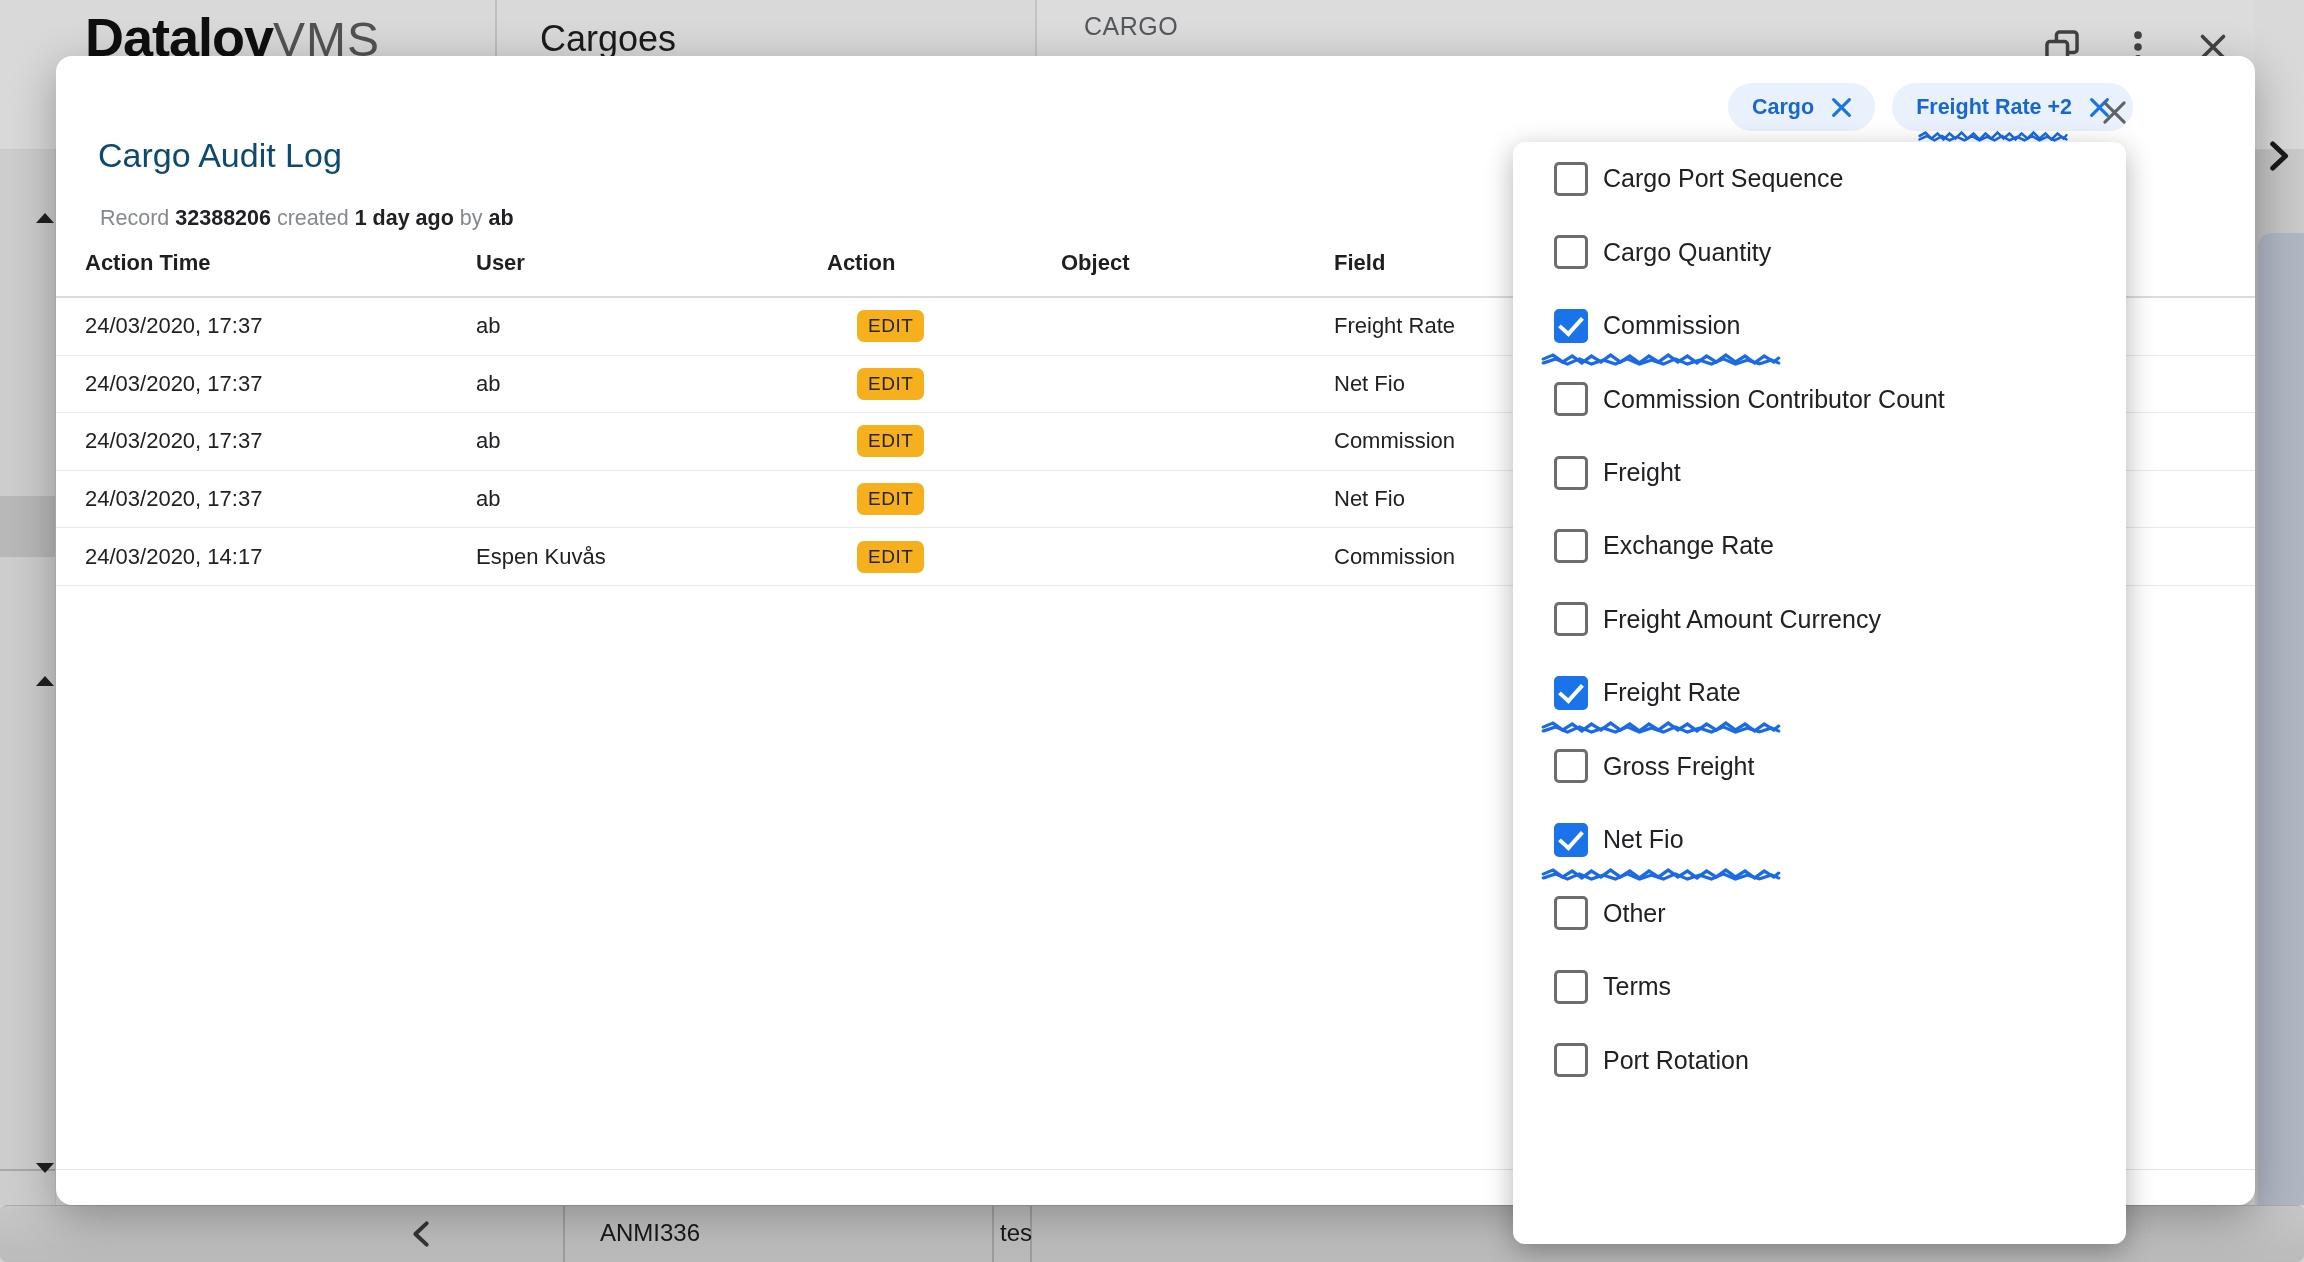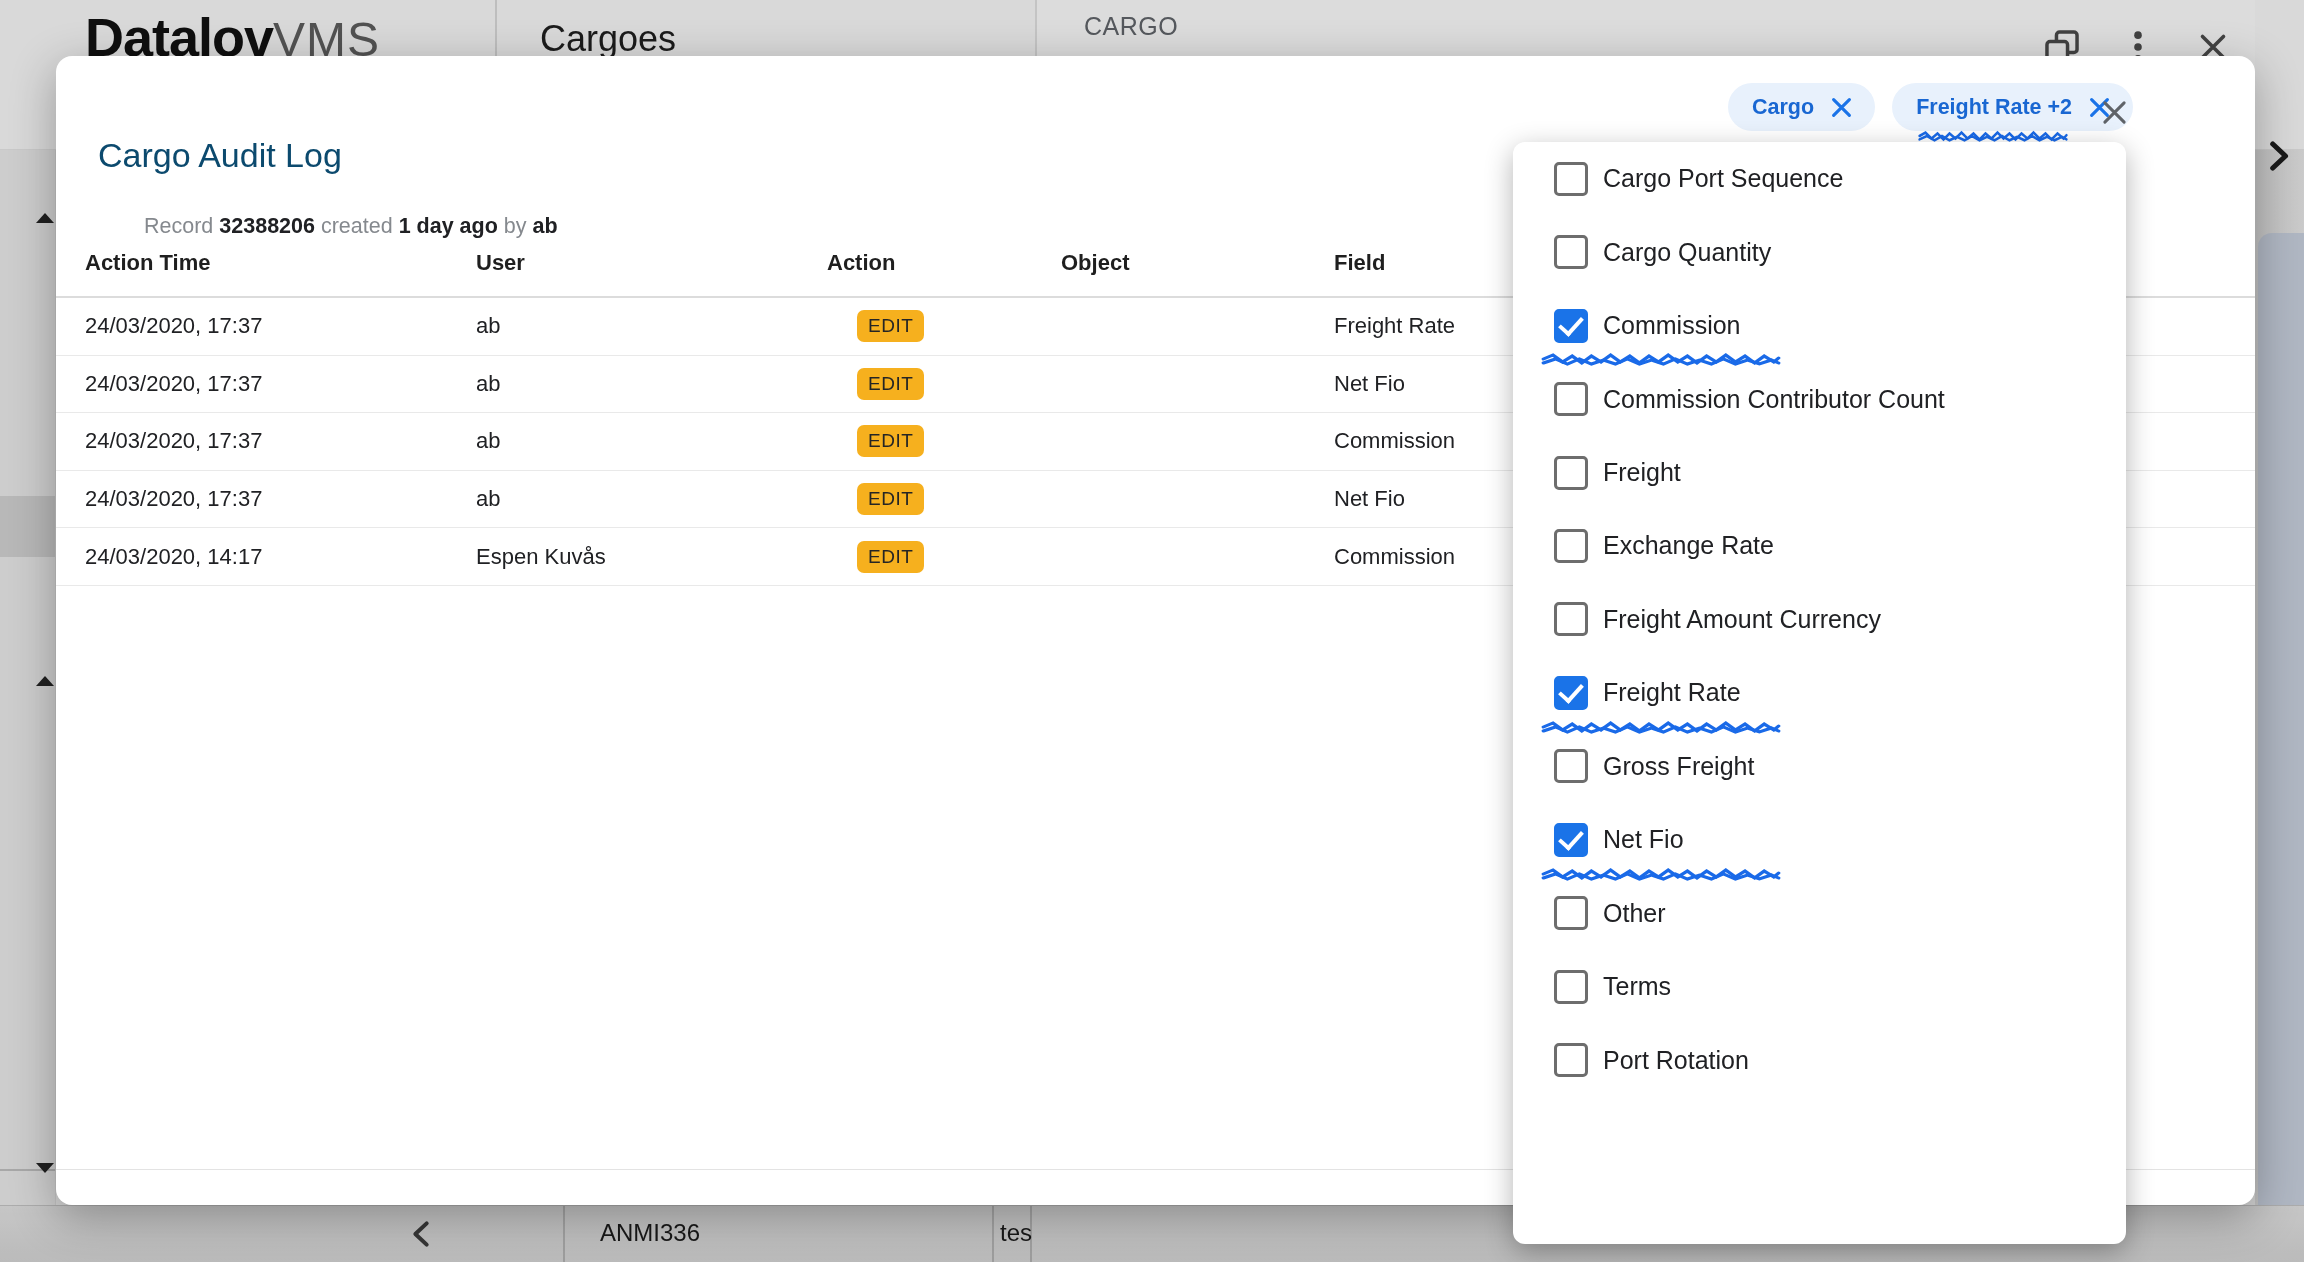--- a/index.html
+++ b/index.html
@@ -32,33 +32,33 @@
   .left-band{position:absolute;left:0;top:346px;width:100%;height:61px;background:#cfcfcf;}
   .left-line{position:absolute;left:0;top:1019px;width:100%;height:2px;background:rgba(0,0,0,.18);}
   .tri{position:absolute;left:36px;width:0;height:0;border-left:9px solid transparent;border-right:9px solid transparent;cursor:pointer;}
   .tri.up{border-bottom:10px solid #232323;}
   .tri.down{border-top:10px solid #232323;}
 
   .right-strip{position:absolute;left:2255px;top:150px;width:49px;height:1055px;background:linear-gradient(to right,#d9d9d9,#e4e4e4);}
   .right-chevron{position:absolute;left:2260px;top:138px;z-index:2;cursor:pointer;}
   .right-panel{position:absolute;left:2258px;top:233px;width:46px;height:972px;background:#c6cedb;border-top-left-radius:14px;}
 
-  .bottom-strip{position:absolute;left:0;top:1205px;width:100%;height:57px;background:linear-gradient(#dfdfdf,#d2d2d2);border-top:1px solid rgba(0,0,0,.08);}
+  .bottom-strip{position:absolute;left:0;top:1205px;width:100%;height:57px;background:linear-gradient(#dfdfdf,#d2d2d2);border-top:1px solid rgba(0,0,0,.08);border-radius:7px;}
   .bs-divider{position:absolute;top:0;height:100%;width:2px;background:rgba(0,0,0,.16);}
   .bs-text{position:absolute;top:13px;font-size:24px;color:#1b1b1b;white-space:nowrap;}
   .back-chevron{position:absolute;left:406px;top:12px;cursor:pointer;}
 
   
   .scrim{position:absolute;inset:0;background:rgba(10,10,10,.115);z-index:5;}
 
   
   .modal{position:absolute;left:56px;top:56px;width:2199px;height:1149px;background:#fff;border-radius:16px;
          box-shadow:0 12px 46px rgba(0,0,0,.30);z-index:10;}
   .modal-title{position:absolute;left:42px;top:80px;font-size:34px;color:#0c4a6e;}
-  .record-line{position:absolute;left:44px;top:158px;font-size:21.5px;color:#85898e;margin-left:44px;}
+  .record-line{position:absolute;left:44px;top:150px;font-size:21.5px;color:#85898e;}
   .record-line b{color:#202124;font-weight:700;}
   .modal-close{position:absolute;left:2036px;top:34px;width:44px;height:44px;display:flex;align-items:center;justify-content:center;cursor:pointer;}
 
   .chips{position:absolute;left:1672px;top:27px;display:flex;gap:17px;}
   .chip{position:relative;height:48px;border-radius:24px;background:var(--chip-background,#e8f1fc);
         display:flex;align-items:center;gap:14px;padding:0 20px 0 24px;cursor:pointer;}
   .chip-label{font-size:21.5px;font-weight:700;color:var(--chip-text,#1967d2);white-space:nowrap;}
   .chip .squiggle{display:none;position:absolute;left:26px;bottom:-11px;width:150px;height:12px;color:var(--scribble-blue,#1a6ae8);}
   .chip.checked .squiggle{display:block;}
 

